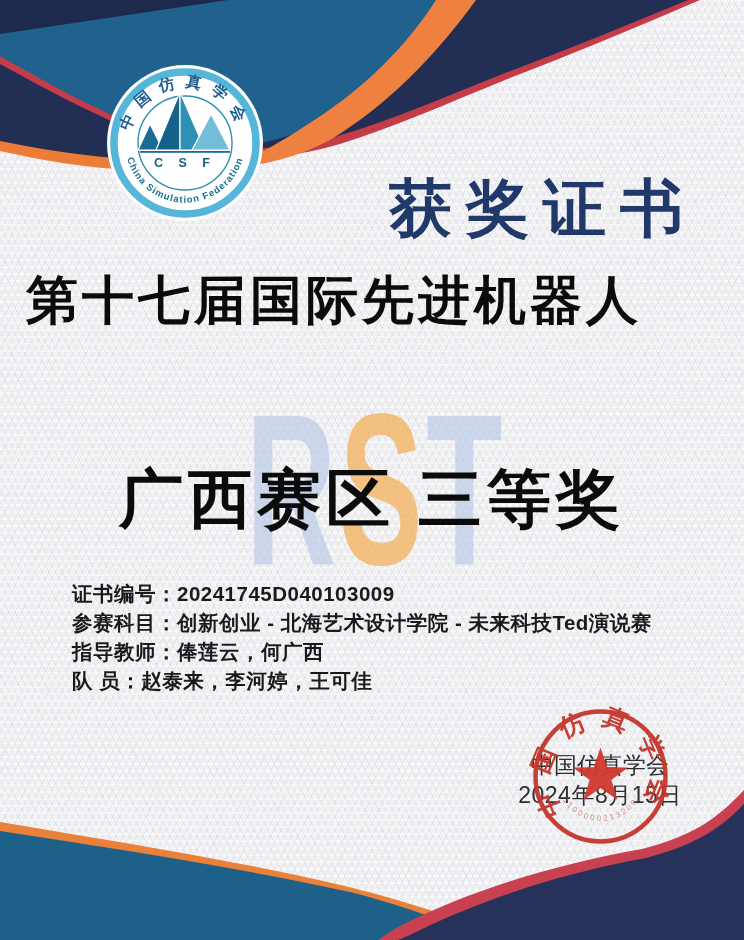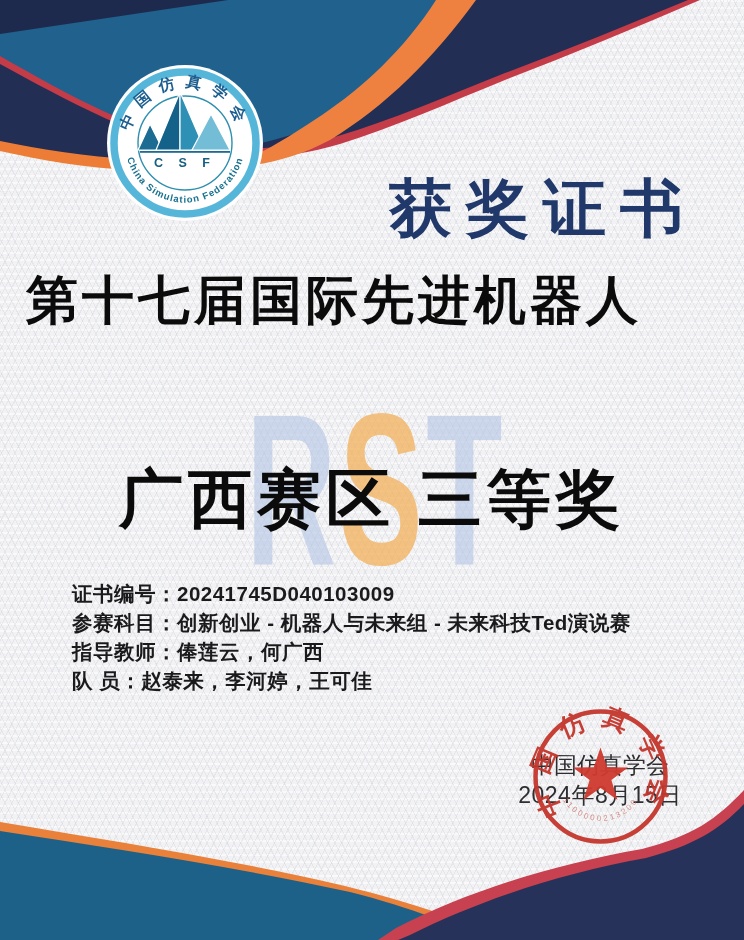--- a/index.html
+++ b/index.html
@@ -94,21 +94,21 @@
     <div>第十七届国际先进机器人</div>
   </div>
 
   <div class="abs award-line">广西赛区 三等奖</div>
 
   <div class="abs details">
     <div class="detail-row">
       <span>证书编号</span><span>：</span><span>20241745D040103009</span>
     </div>
     <div class="detail-row">
-      <span>参赛科目</span><span>：</span><span>创新创业 - 机器人与未来组 - 未来科技Ted演说赛</span>
+      <span>参赛科目</span><span>：</span><span>创新创业 - 北海艺术设计学院 - 未来科技Ted演说赛</span>
     </div>
     <div class="detail-row">
       <span>指导教师</span><span>：</span><span>俸莲云，何广西</span>
     </div>
     <div class="detail-row">
       <span>队 员</span><span>：</span><span>赵泰来，李河婷，王可佳</span>
     </div>
   </div>
 
   <div class="abs issuer">

